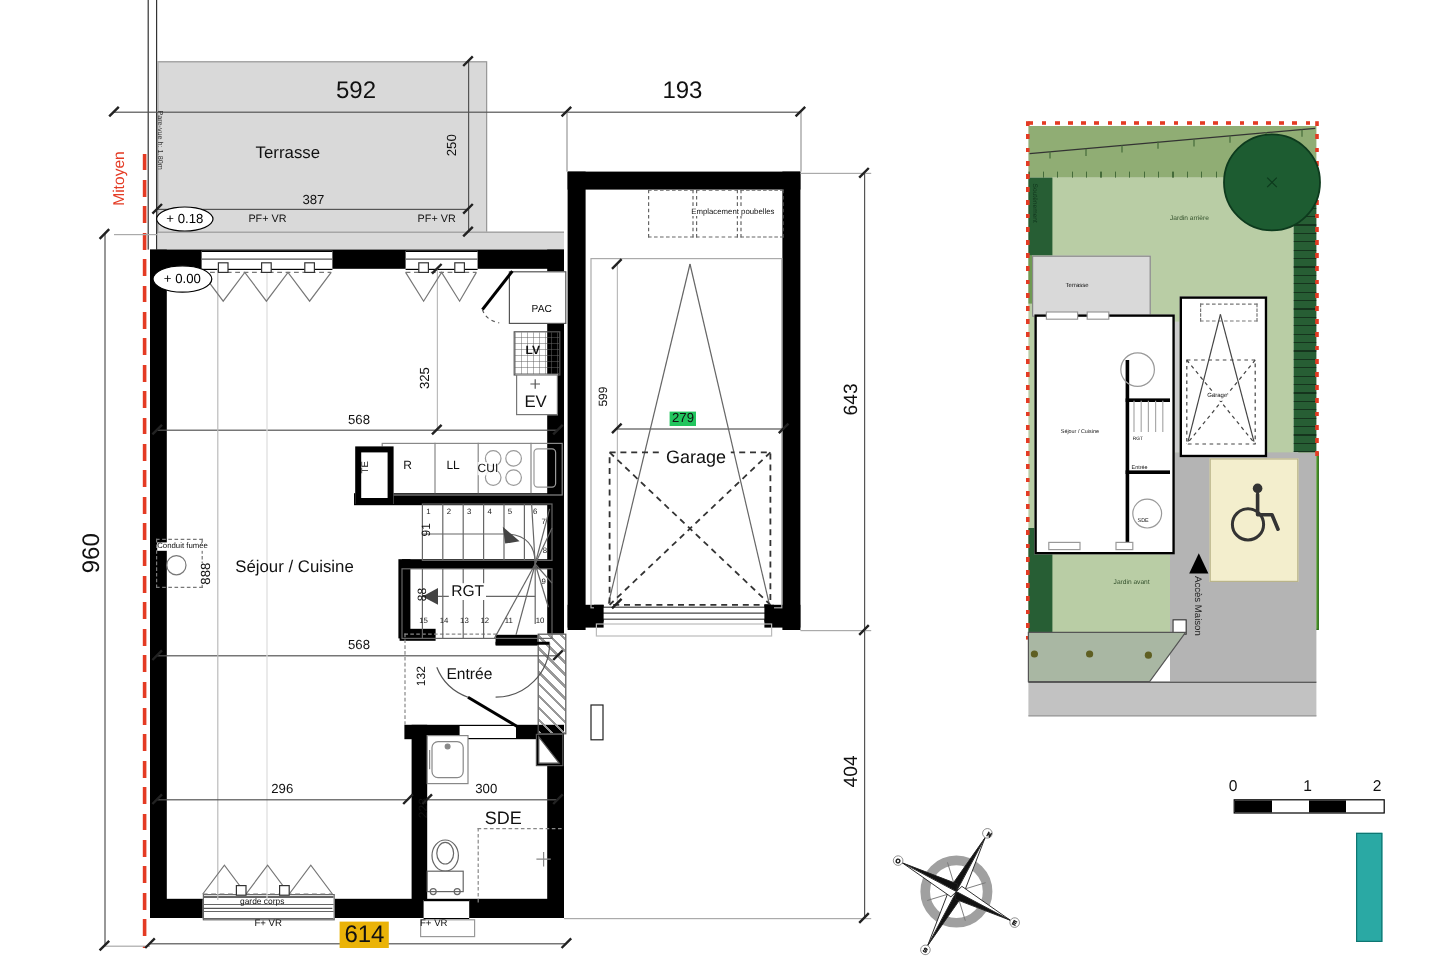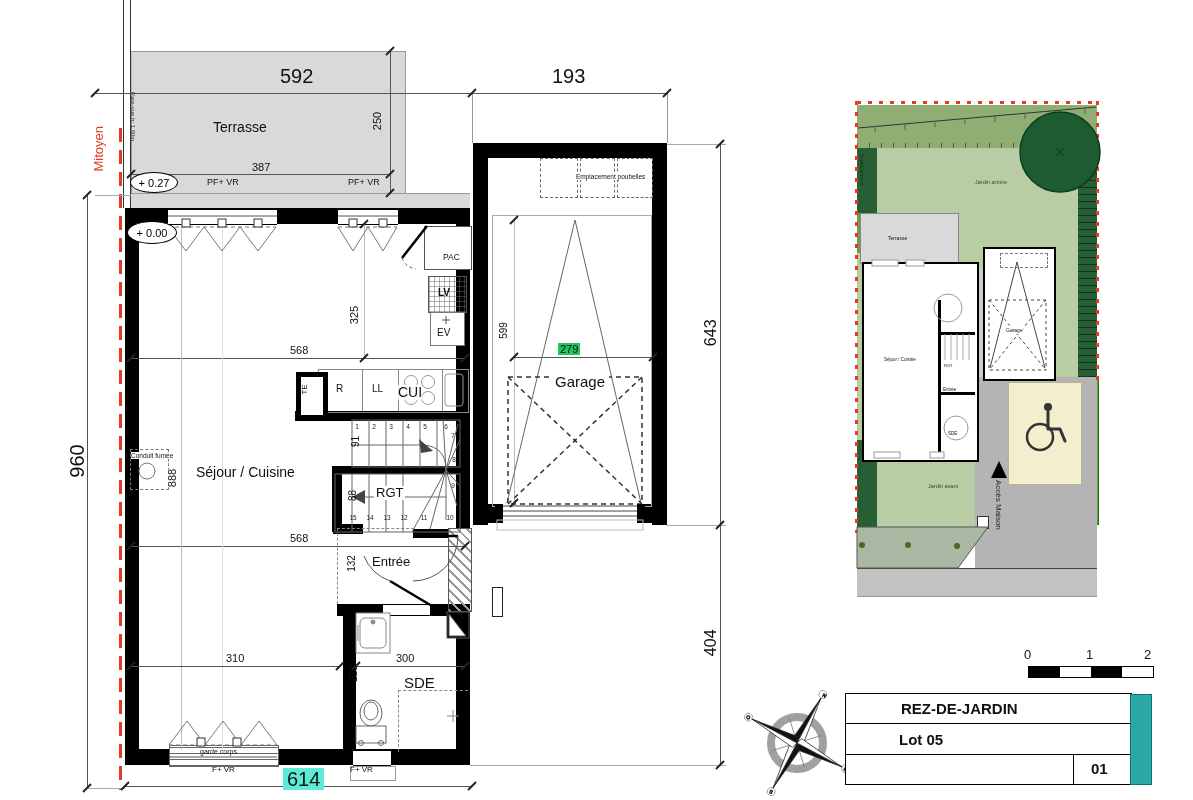--- a/index.html
+++ b/index.html
@@ -311,44 +311,44 @@
   <div class="lbl rot" style="left:697px;top:634px;font-size:16px">404</div>
   <div class="lbl" style="left:288px;top:344px;font-size:11px;background:#fff;padding:0 2px">568</div>
   <div class="lbl" style="left:288px;top:532px;font-size:11px;background:#fff;padding:0 2px">568</div>
   <div class="lbl rot" style="left:345px;top:309px;font-size:11px;background:#fff">325</div>
   <div class="lbl rot" style="left:163px;top:472px;font-size:11px;background:#fff">888</div>
   <div class="lbl rot" style="left:495px;top:325px;font-size:10px;background:#fff">599</div>
   <div class="lbl" style="left:558px;top:343px;font-size:11px;background:#22c55e;padding:0 2px">279</div>
   <div class="lbl rot" style="left:343px;top:558px;font-size:10px">132</div>
   <div class="lbl" style="left:396px;top:652px;font-size:11px">300</div>
   <div class="lbl rot" style="left:345px;top:668px;font-size:10px">223</div>
-  <div class="lbl" style="left:226px;top:652px;font-size:11px">310</div>
-  <div class="lbl" style="left:283px;top:768px;font-size:20px;background:#5eead4;padding:0 4px">614</div>
+  <div class="lbl" style="left:226px;top:652px;font-size:11px">296</div>
+  <div class="lbl" style="left:283px;top:768px;font-size:20px;background:#eab308;padding:0 4px">614</div>
   <div class="lbl rot" style="left:350px;top:436px;font-size:10px">91</div>
   <div class="lbl rot" style="left:347px;top:490px;font-size:10px">88</div>
 
   <div class="lbl" style="left:213px;top:120px;font-size:14px">Terrasse</div>
   <div class="lbl" style="left:196px;top:465px;font-size:14px">Séjour / Cuisine</div>
   <div class="lbl" style="left:551px;top:374px;font-size:15px;background:#fff;padding:0 4px">Garage</div>
   <div class="lbl" style="left:372px;top:555px;font-size:13px">Entrée</div>
   <div class="lbl" style="left:404px;top:675px;font-size:15px">SDE</div>
   <div class="lbl" style="left:374px;top:486px;font-size:13px;background:#fff;padding:0 2px">RGT</div>
 
   <div class="lbl" style="left:443px;top:253px;font-size:8.5px">PAC</div>
   <div class="lbl" style="left:438px;top:287px;font-size:10px;font-weight:bold">LV</div>
-  <div class="lbl" style="left:437px;top:327px;font-size:10px">EV</div>
+  <div class="lbl" style="left:437px;top:327px;font-size:14px">EV</div>
   <div class="lbl rot" style="left:300px;top:385px;font-size:8px">TE</div>
   <div class="lbl" style="left:336px;top:383px;font-size:10px">R</div>
   <div class="lbl" style="left:372px;top:383px;font-size:10px">LL</div>
-  <div class="lbl" style="left:398px;top:385px;font-size:14px;background:rgba(255,255,255,.8)">CUI</div>
+  <div class="lbl" style="left:398px;top:385px;font-size:10px;background:rgba(255,255,255,.8)">CUI</div>
   <div class="lbl" style="left:131px;top:452px;font-size:6.5px;background:#fff">Conduit fumée</div>
   <div class="lbl" style="left:576px;top:173px;font-size:6.5px;background:#fff">Emplacement poubelles</div>
 
   <div class="ellipse" style="left:130px;top:172px;width:46px;height:19px">
-    <span>+ 0.27</span>
+    <span>+ 0.18</span>
   </div>
   <div class="ellipse" style="left:127px;top:221px;width:48px;height:21px">
     <span>+ 0.00</span>
   </div>
 
   <div class="lbl" style="left:207px;top:178px;font-size:9px">PF+ VR</div>
   <div class="lbl" style="left:348px;top:178px;font-size:9px">PF+ VR</div>
   <div class="lbl" style="left:212px;top:766px;font-size:8px">F+ VR</div>
   <div class="lbl" style="left:350px;top:766px;font-size:8px">F+ VR</div>
   <div class="lbl" style="left:200px;top:748px;font-size:7px">garde corps</div>
@@ -381,23 +381,15 @@
   <div class="lbl" style="left:944px;top:364px;font-size:4px;background:#fff">RGT</div>
   <div class="lbl" style="left:1006px;top:328px;font-size:5px;background:#fff">Garage</div>
   <div class="lbl vtext" style="left:993px;top:480px;font-size:8px;color:#222">Accès Maison</div>
   <div class="lbl vtext" style="left:859px;top:153px;font-size:5.5px;color:#10351c">Soutènement</div>
 
   <div class="lbl" style="left:1024px;top:648px;font-size:13px">0</div>
   <div class="lbl" style="left:1086px;top:648px;font-size:13px">1</div>
   <div class="lbl" style="left:1144px;top:648px;font-size:13px">2</div>
   <div class="abs" style="left:1028px;top:666px;width:124px;height:10px;border:1px solid #000;background:linear-gradient(90deg,#000 0 25%,#fff 25% 50%,#000 50% 75%,#fff 75% 100%)"></div>
 
-  <div class="abs" style="left:845px;top:693px;width:285px;height:90px;border:1.5px solid #000;background:#fff">
-    <div class="abs" style="left:0;top:29px;width:285px;border-top:1.2px solid #000"></div>
-    <div class="abs" style="left:0;top:60px;width:285px;border-top:1.2px solid #000"></div>
-    <div class="abs" style="left:227px;top:60px;height:30px;border-left:1.2px solid #000"></div>
-    <div class="lbl" style="left:55px;top:7px;font-size:15px;font-weight:bold">REZ-DE-JARDIN</div>
-    <div class="lbl" style="left:53px;top:38px;font-size:15px;font-weight:bold">Lot 05</div>
-    <div class="lbl" style="left:245px;top:67px;font-size:15px;font-weight:bold">01</div>
-  </div>
   <div class="abs" style="left:1130px;top:694px;width:20px;height:89px;background:#2aa9a4;border:1px solid #0e7672"></div>
 
 </div>
 
 </body></html>

